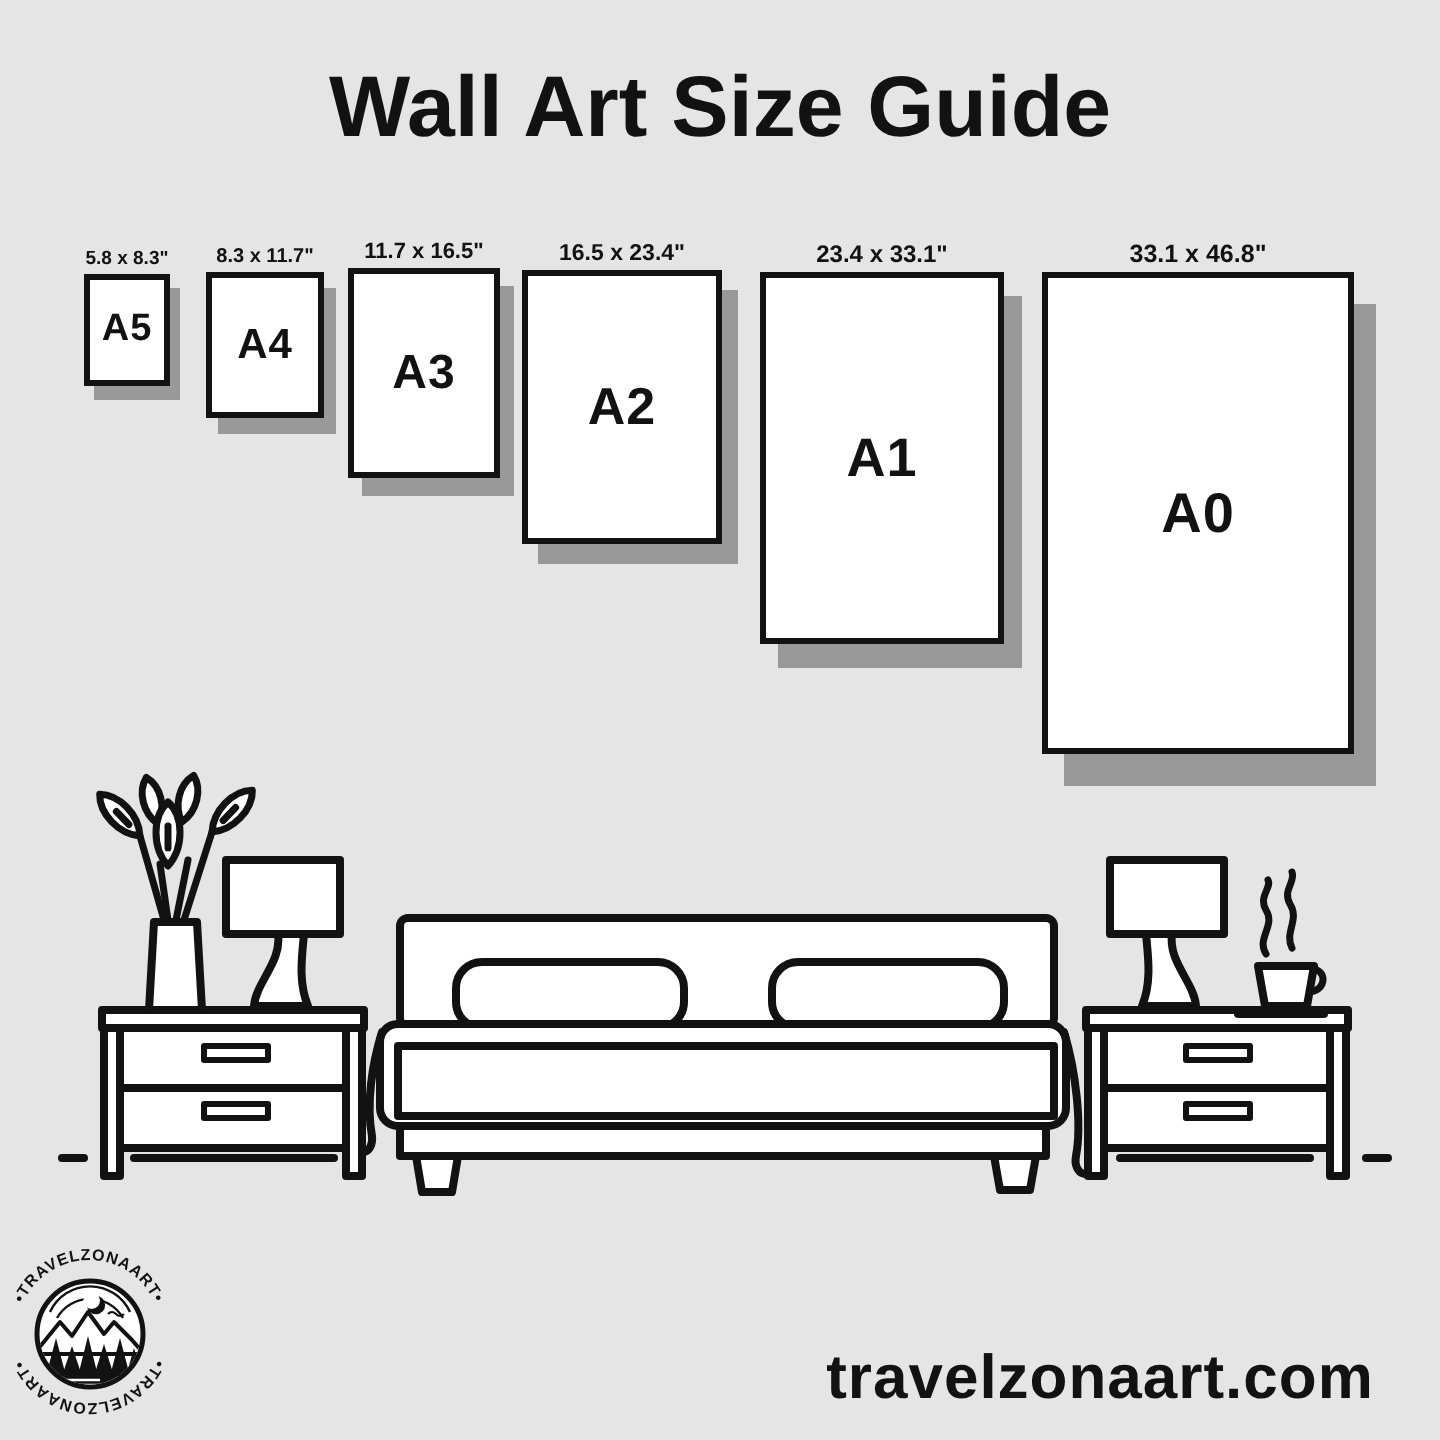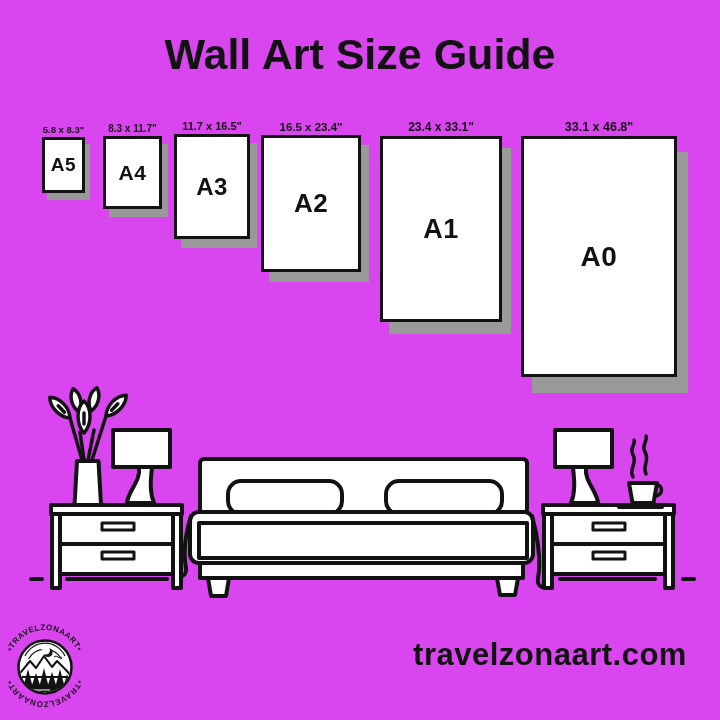--- a/index.html
+++ b/index.html
@@ -1,25 +1,25 @@
 <!DOCTYPE html>
 <html><head>
 <meta charset="utf-8">
 <style>
   html,body{margin:0;padding:0;background:#fff;}
-  .canvas{position:relative;width:720px;height:720px;background:#d946ef;overflow:hidden;
+  .canvas{position:relative;width:720px;height:720px;background:#e5e5e5;overflow:hidden;
           font-family:"Liberation Sans",sans-serif;color:#121212;}
   .title{position:absolute;top:30px;left:0;width:720px;text-align:center;
          font-size:43px;font-weight:bold;letter-spacing:0px;color:#121212;}
   .frame{position:absolute;box-sizing:border-box;background:#fff;border:3px solid #121212;
          display:flex;align-items:center;justify-content:center;}
   .frame .letter{font-weight:bold;color:#121212;font-size:var(--fs,20px);letter-spacing:0.5px;}
   .size-label{position:absolute;bottom:100%;margin-bottom:5px;left:50%;transform:translateX(-50%);
               white-space:nowrap;font-weight:bold;font-size:var(--ls,10px);color:#121212;}
-  .website{position:absolute;left:385px;top:637px;width:330px;text-align:center;
+  .website{position:absolute;left:385px;top:671px;width:330px;text-align:center;
            font-size:31px;font-weight:bold;color:#121212;letter-spacing:0.5px;}
   svg text{font-family:"Liberation Sans",sans-serif;}
   .scene{position:absolute;left:0;top:385px;}
   .logo{position:absolute;left:0;top:620px;}
 </style>
 </head>
 <body>
 
 <div class="canvas">
 

